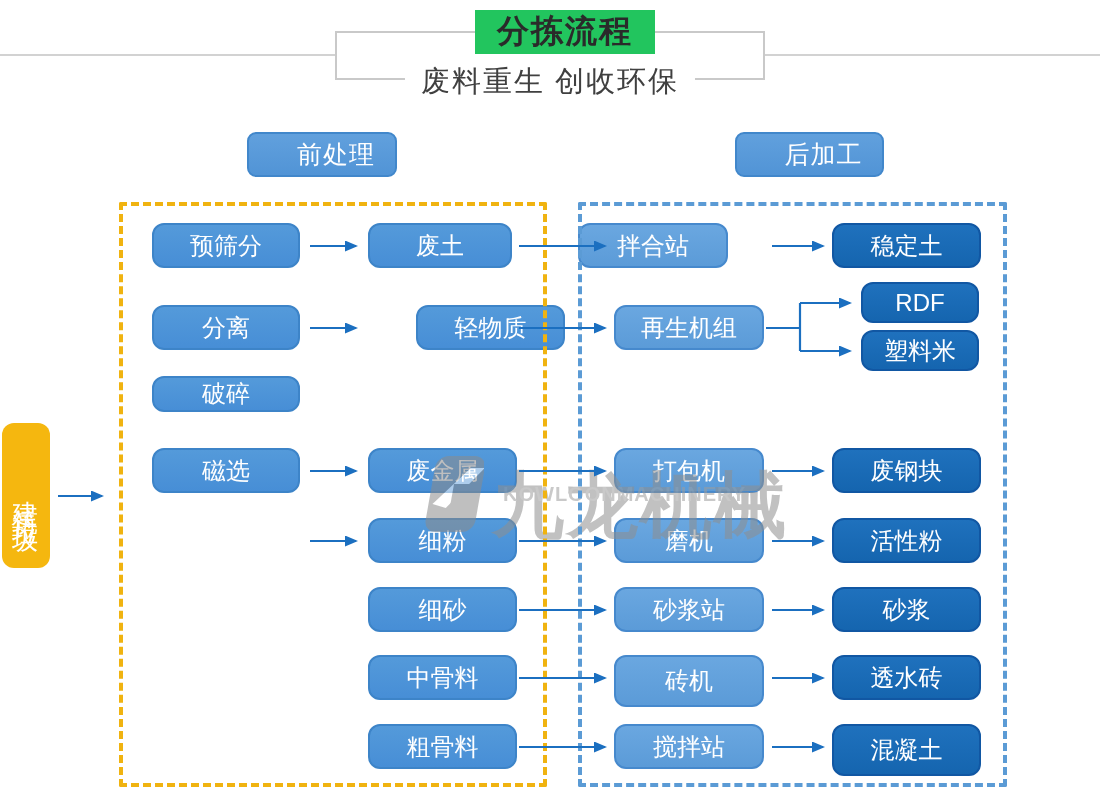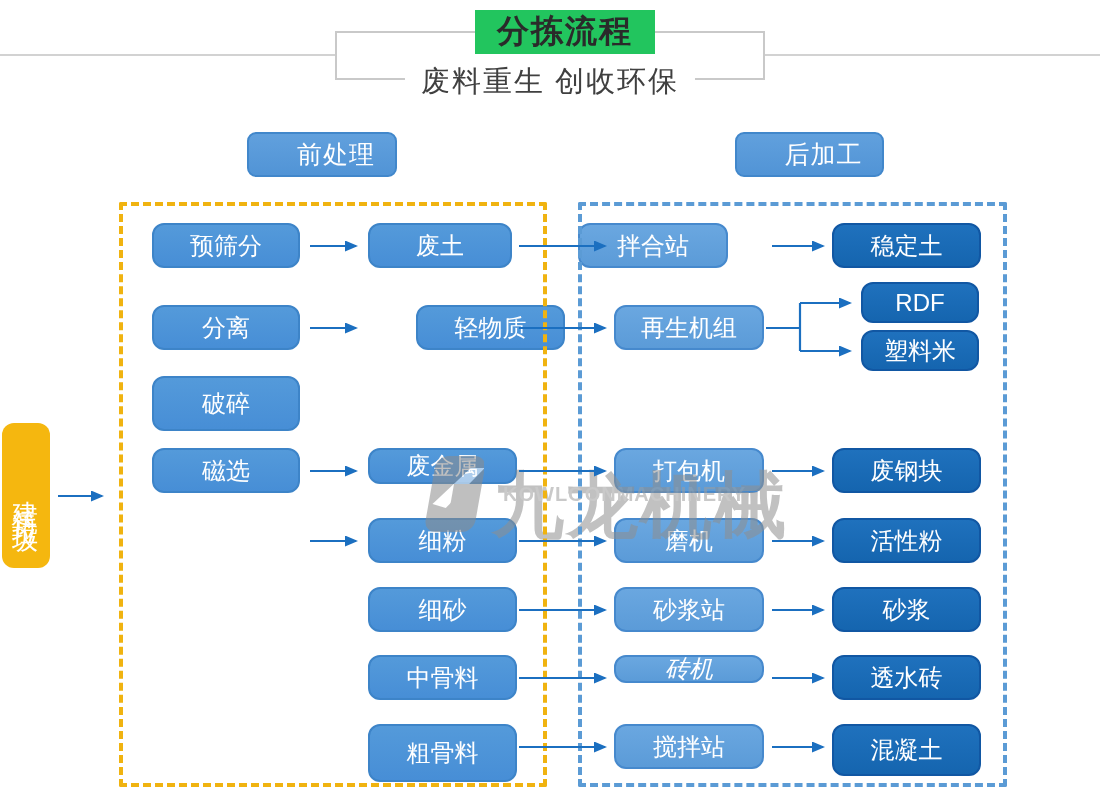--- a/index.html
+++ b/index.html
@@ -61,37 +61,37 @@
   <div class="section-btn" style="left:247px;top:132px;width:150px;">前处理</div>
   <div class="section-btn" style="left:735px;top:132px;width:149px;">后加工</div>
 
   <div class="panel pre"></div>
   <div class="panel post"></div>
 
   <div class="node source">建筑垃圾</div>
 
   <div class="node process" style="left:152px;top:223px;width:148px;height:45px;">预筛分</div>
   <div class="node process" style="left:152px;top:305px;width:148px;height:45px;">分离</div>
-  <div class="node process" style="left:152px;top:376px;width:148px;height:55px;">破碎</div>
+  <div class="node process" style="left:152px;top:376px;width:148px;height:36px;">破碎</div>
   <div class="node process" style="left:152px;top:448px;width:148px;height:45px;">磁选</div>
 
   <div class="node process" style="left:368px;top:223px;width:144px;height:45px;">废土</div>
   <div class="node process" style="left:368px;top:305px;width:149px;height:45px;margin-left:48px;">轻物质</div>
-  <div class="node process" style="left:368px;top:448px;width:149px;height:36px;">废金属</div>
+  <div class="node process" style="left:368px;top:448px;width:149px;height:45px;">废金属</div>
   <div class="node process" style="left:368px;top:518px;width:149px;height:45px;">细粉</div>
   <div class="node process" style="left:368px;top:587px;width:149px;height:45px;">细砂</div>
   <div class="node process" style="left:368px;top:655px;width:149px;height:45px;">中骨料</div>
-  <div class="node process" style="left:368px;top:724px;width:149px;height:58px;">粗骨料</div>
+  <div class="node process" style="left:368px;top:724px;width:149px;height:45px;">粗骨料</div>
 
   <div class="node machine" style="left:578px;top:223px;width:150px;height:45px;">拌合站</div>
   <div class="node machine" style="left:614px;top:305px;width:150px;height:45px;">再生机组</div>
   <div class="node machine" style="left:614px;top:448px;width:150px;height:45px;">打包机</div>
   <div class="node machine" style="left:614px;top:518px;width:150px;height:45px;">磨机</div>
   <div class="node machine" style="left:614px;top:587px;width:150px;height:45px;">砂浆站</div>
-  <div class="node machine" style="left:614px;top:655px;width:150px;height:28px;font-style:italic;">砖机</div>
+  <div class="node machine" style="left:614px;top:655px;width:150px;height:52px;">砖机</div>
   <div class="node machine" style="left:614px;top:724px;width:150px;height:45px;">搅拌站</div>
 
   <div class="node product" style="left:832px;top:223px;width:149px;height:45px;">稳定土</div>
   <div class="node product" style="left:861px;top:282px;width:118px;height:41px;">RDF</div>
   <div class="node product" style="left:832px;top:448px;width:149px;height:45px;">废钢块</div>
   <div class="node product" style="left:861px;top:330px;width:118px;height:41px;">塑料米</div>
   <div class="node product" style="left:832px;top:518px;width:149px;height:45px;">活性粉</div>
   <div class="node product" style="left:832px;top:587px;width:149px;height:45px;">砂浆</div>
   <div class="node product" style="left:832px;top:655px;width:149px;height:45px;">透水砖</div>
   <div class="node product" style="left:832px;top:724px;width:149px;height:52px;">混凝土</div>

